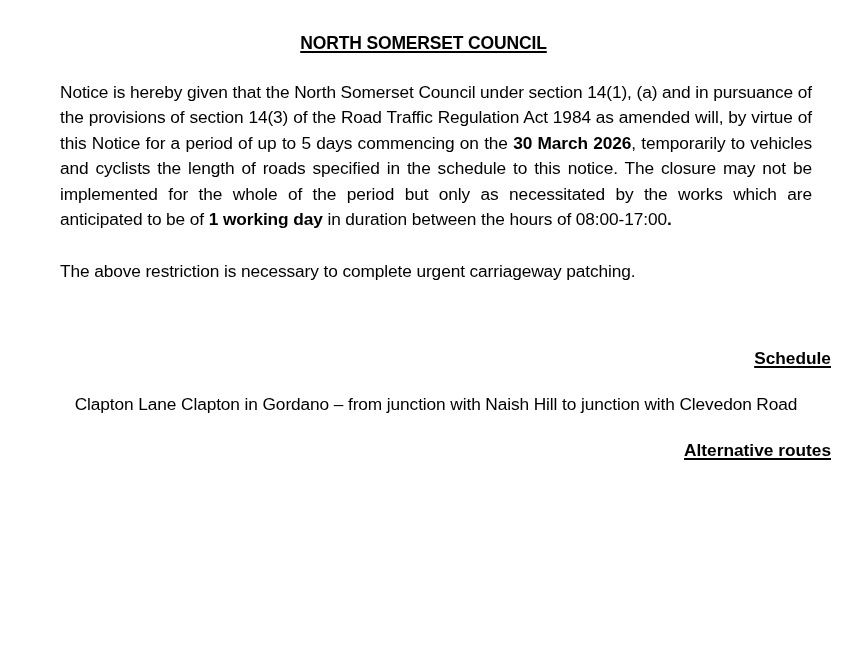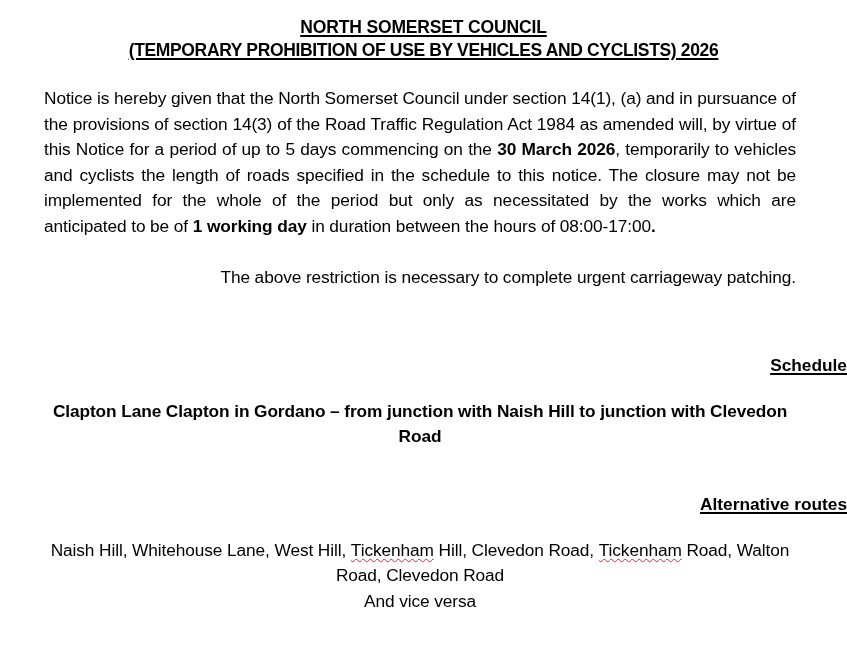--- a/index.html
+++ b/index.html
@@ -14,21 +14,21 @@
     color: #000000;
     overflow: hidden;
     position: relative;
   }
 
   .page {
     position: relative;
     width: 847px;
     height: 651px;
     box-sizing: border-box;
-    padding: 0;
+    padding: 16px;
   }
 
   
   .header {
     padding-top: 16px;
     text-align: center;
   }
   .header-line {
     font-weight: bold;
     font-size: 17.5px;
@@ -55,48 +55,48 @@
     letter-spacing: -0.1px;
   }
   .para.first {
     margin-top: 25px;
   }
   .para .b {
     font-weight: bold;
   }
   .para.single {
     margin-top: 25.5px;
-    text-align: right;
+    text-align: left;
   }
 
   
   .section-heading {
     text-align: right;
     font-weight: bold;
     font-size: 17.3px;
     line-height: 25px;
   }
   .section-heading .ul {
     text-decoration: underline;
     text-underline-offset: 2px;
     text-decoration-thickness: 1.6px;
   }
   #schedule-heading { margin-top: 62px; }
-  #alt-heading { margin-top: 42px; }
+  #alt-heading { margin-top: 20px; }
 
   
   .center-body {
     text-align: center;
     font-size: 17.3px;
     line-height: 25.6px;
     letter-spacing: -0.1px;
     margin-left: 44px;
     width: 752px;
   }
-  #schedule-body { margin-top: 21px; font-weight: bold; }
+  #schedule-body { margin-top: 21px; }
   #alt-body { margin-top: 21px; }
 
   
   .spell {
     position: relative;
     display: inline-block;
   }
   .spell::after {
     content: "";
     position: absolute;
@@ -128,32 +128,28 @@
 </style>
 </head>
 <body>
 
 <div class="page">
 
   <div class="header">
     <div class="header-line l1">
       <span class="ul">NORTH SOMERSET COUNCIL</span>
     </div>
-    <div class="header-line l3">
-      <span class="ul">(TEMPORARY PROHIBITION OF USE BY VEHICLES AND CYCLISTS) 2026</span>
-    </div>
   </div>
 
   <p class="para first"><span>Notice is hereby given that the North Somerset Council under section 14(1), (a) and in pursuance of the provisions of section 14(3) of the Road Traffic Regulation Act 1984 as amended will, by virtue of this Notice for a period of up to 5 days commencing on the </span><span class="b">30 March 2026</span><span>, temporarily to vehicles and cyclists the length of roads specified in the schedule to this notice. The closure may not be implemented for the whole of the period but only as necessitated by the works which are anticipated to be of </span><span class="b">1 working day</span><span> in duration between the hours of 08:00-17:00</span><span class="b">.</span></p>
 
   <p class="para single">The above restriction is necessary to complete urgent carriageway patching.</p>
 
   <div class="section-heading" id="schedule-heading">
     <span class="ul">Schedule</span>
   </div>
   <div class="center-body" id="schedule-body">Clapton Lane Clapton in Gordano – from junction with Naish Hill to junction with Clevedon Road</div>
 
   <div class="section-heading" id="alt-heading">
     <span class="ul">Alternative routes</span>
   </div>
-  <div class="center-body" id="alt-body"><span>Naish Hill, Whitehouse Lane, West Hill, </span><span class="spell">Tickenham</span><span> Hill, Clevedon Road, </span><span class="spell">Tickenham</span><span> </span><span>Road, Walton Road, Clevedon Road</span><br><span>And vice versa</span></div>
 
 </div>
 
 </body></html>

